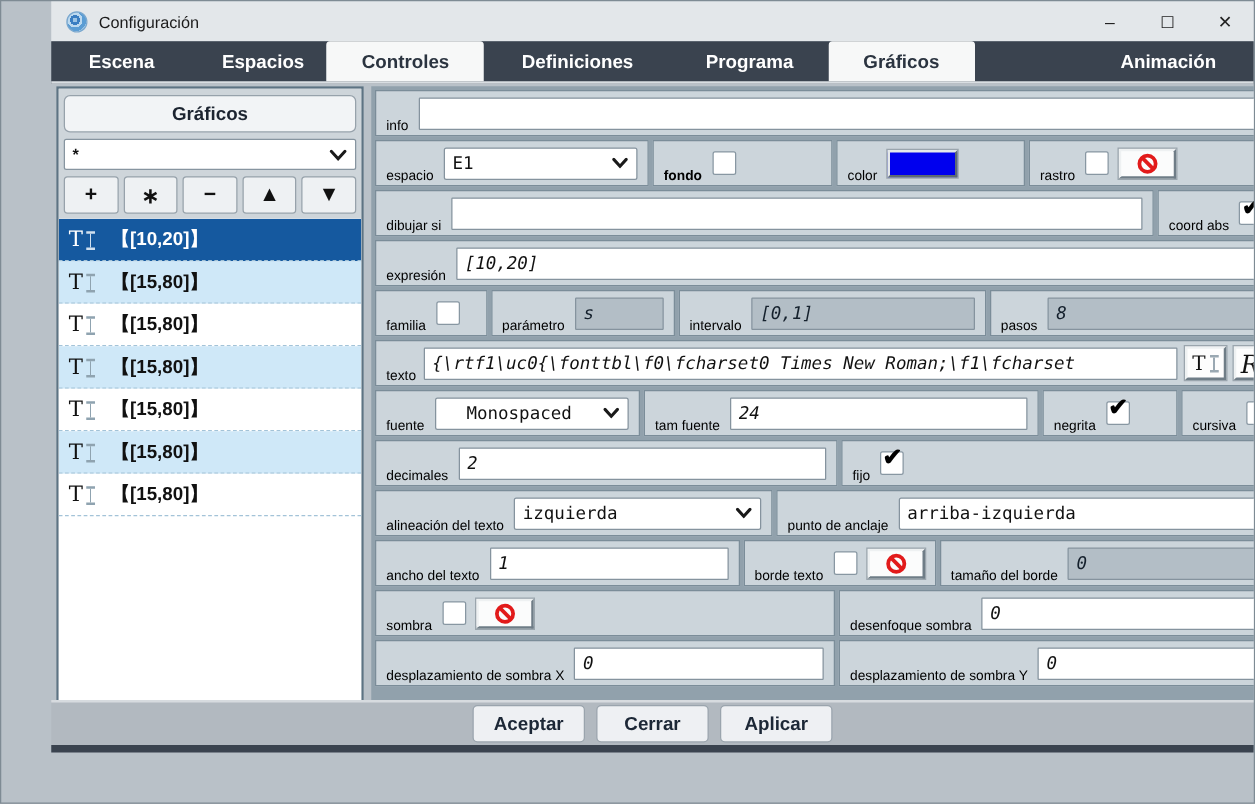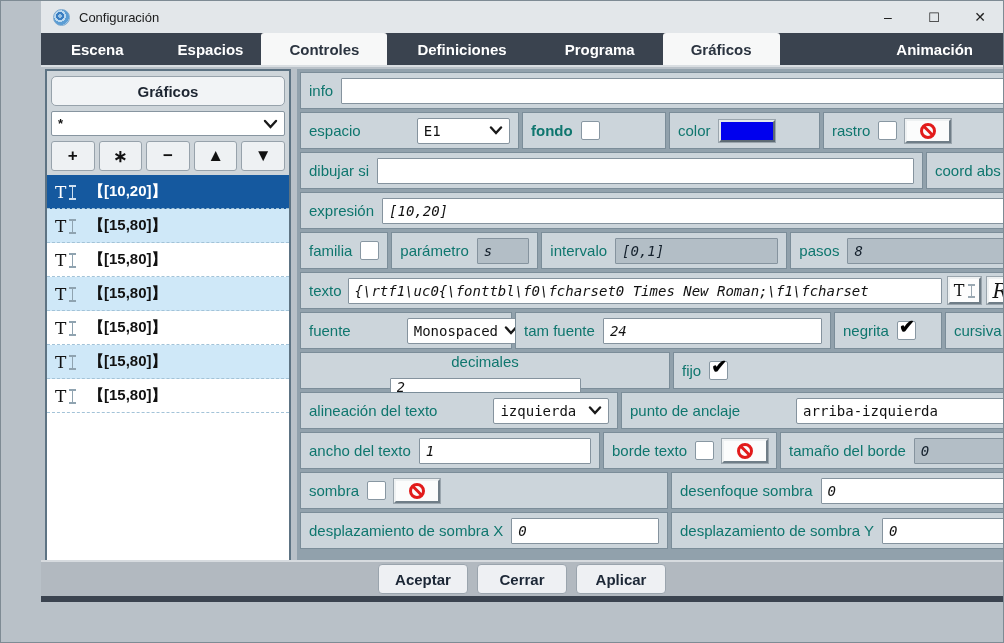--- a/index.html
+++ b/index.html
@@ -88,31 +88,31 @@
   
   .right-panel {
     position:absolute; left:256px; top:2px; width:744px; height:531px;
     background:#91a1ac; padding:3px; display:flex; flex-direction:column; gap:3px;
   }
   .frow { display:flex; gap:3px; height:37px; flex:0 0 auto; }
   .gbox {
     background:#ccd5db; border:1.5px solid #7b8d99; display:flex; align-items:center;
     padding:0 8px; gap:8px;
   }
-  .lbl { font-size:15px; color:#0f766e; white-space:nowrap; }
+  .lbl { font-size:11px; color:#000000; white-space:nowrap;margin-top:20px; }
   .tinput {
     height:26px; border:1px solid #85939e; background:#fff; border-radius:1px;
     font-family:"DejaVu Sans Mono", monospace; font-size:14px; color:#111; padding:0 6px;
     outline:none; min-width:0;font-style:italic;
   }
   .tinput:disabled, .tinput.disabled { background:#b3bec6; color:#14202c; }
   .grow { flex:1; }
   .dsel {
     height:26px; background:#fff; border:1px solid #85939e; border-radius:2px;
-    display:flex; align-items:center; padding:0 6px; gap:6px; cursor:default;margin-left:48px;
+    display:flex; align-items:center; padding:0 6px; gap:6px; cursor:default;
   }
   .dsel .val { font-family:"DejaVu Sans Mono", monospace; font-size:14px; color:#111; flex:1; white-space:nowrap; overflow:hidden; }
   .cbox {
     width:19px; height:19px; background:#fff; border:1.5px solid #8897a2; border-radius:2px;
     position:relative; flex:0 0 auto; cursor:default;
   }
   .cbox .mark { display:none; }
   .cbox.checked .mark {
     display:block; position:absolute; top:-6px; left:1px;
     font-size:19px; font-weight:700; color:#000; line-height:22px;
@@ -335,21 +335,21 @@
                 <span class="tserif">T</span>
                 <span class="ibeam"></span>
               </span>
             <span class="mini-btn">
                 <span class="rtf">Rtf</span>
               </span>
           </div>
         </div>
 
         <div class="frow">
-          <div class="gbox" style="width:212px;">
+          <div class="gbox" style="width:212px;text-align:center;">
             <span class="lbl">fuente</span>
             <div class="dsel grow">
               <span class="val">Monospaced</span>
               <svg class="chev" width="14" height="9" viewBox="0 0 14 9">
                   <path d="M2 1.5 L7 7 L12 1.5" fill="none" stroke="#1a1a1a" stroke-width="2.4" stroke-linecap="round"></path>
                 </svg>
             </div>
           </div>
           <div class="gbox" style="width:316px;">
             <span class="lbl">tam fuente</span>
@@ -361,21 +361,21 @@
                 <span class="mark">✔</span>
               </span>
           </div>
           <div class="gbox grow">
             <span class="lbl">cursiva</span>
             <span class="cbox"></span>
           </div>
         </div>
 
         <div class="frow">
-          <div class="gbox" style="width:370px;flex-direction:column;">
+          <div class="gbox" style="width:370px;">
             <span class="lbl">decimales</span>
             <input class="tinput grow" value="2" style="">
           </div>
           <div class="gbox grow">
             <span class="lbl">fijo</span>
             <span class="cbox checked">
                 <span class="mark">✔</span>
               </span>
           </div>
         </div>

